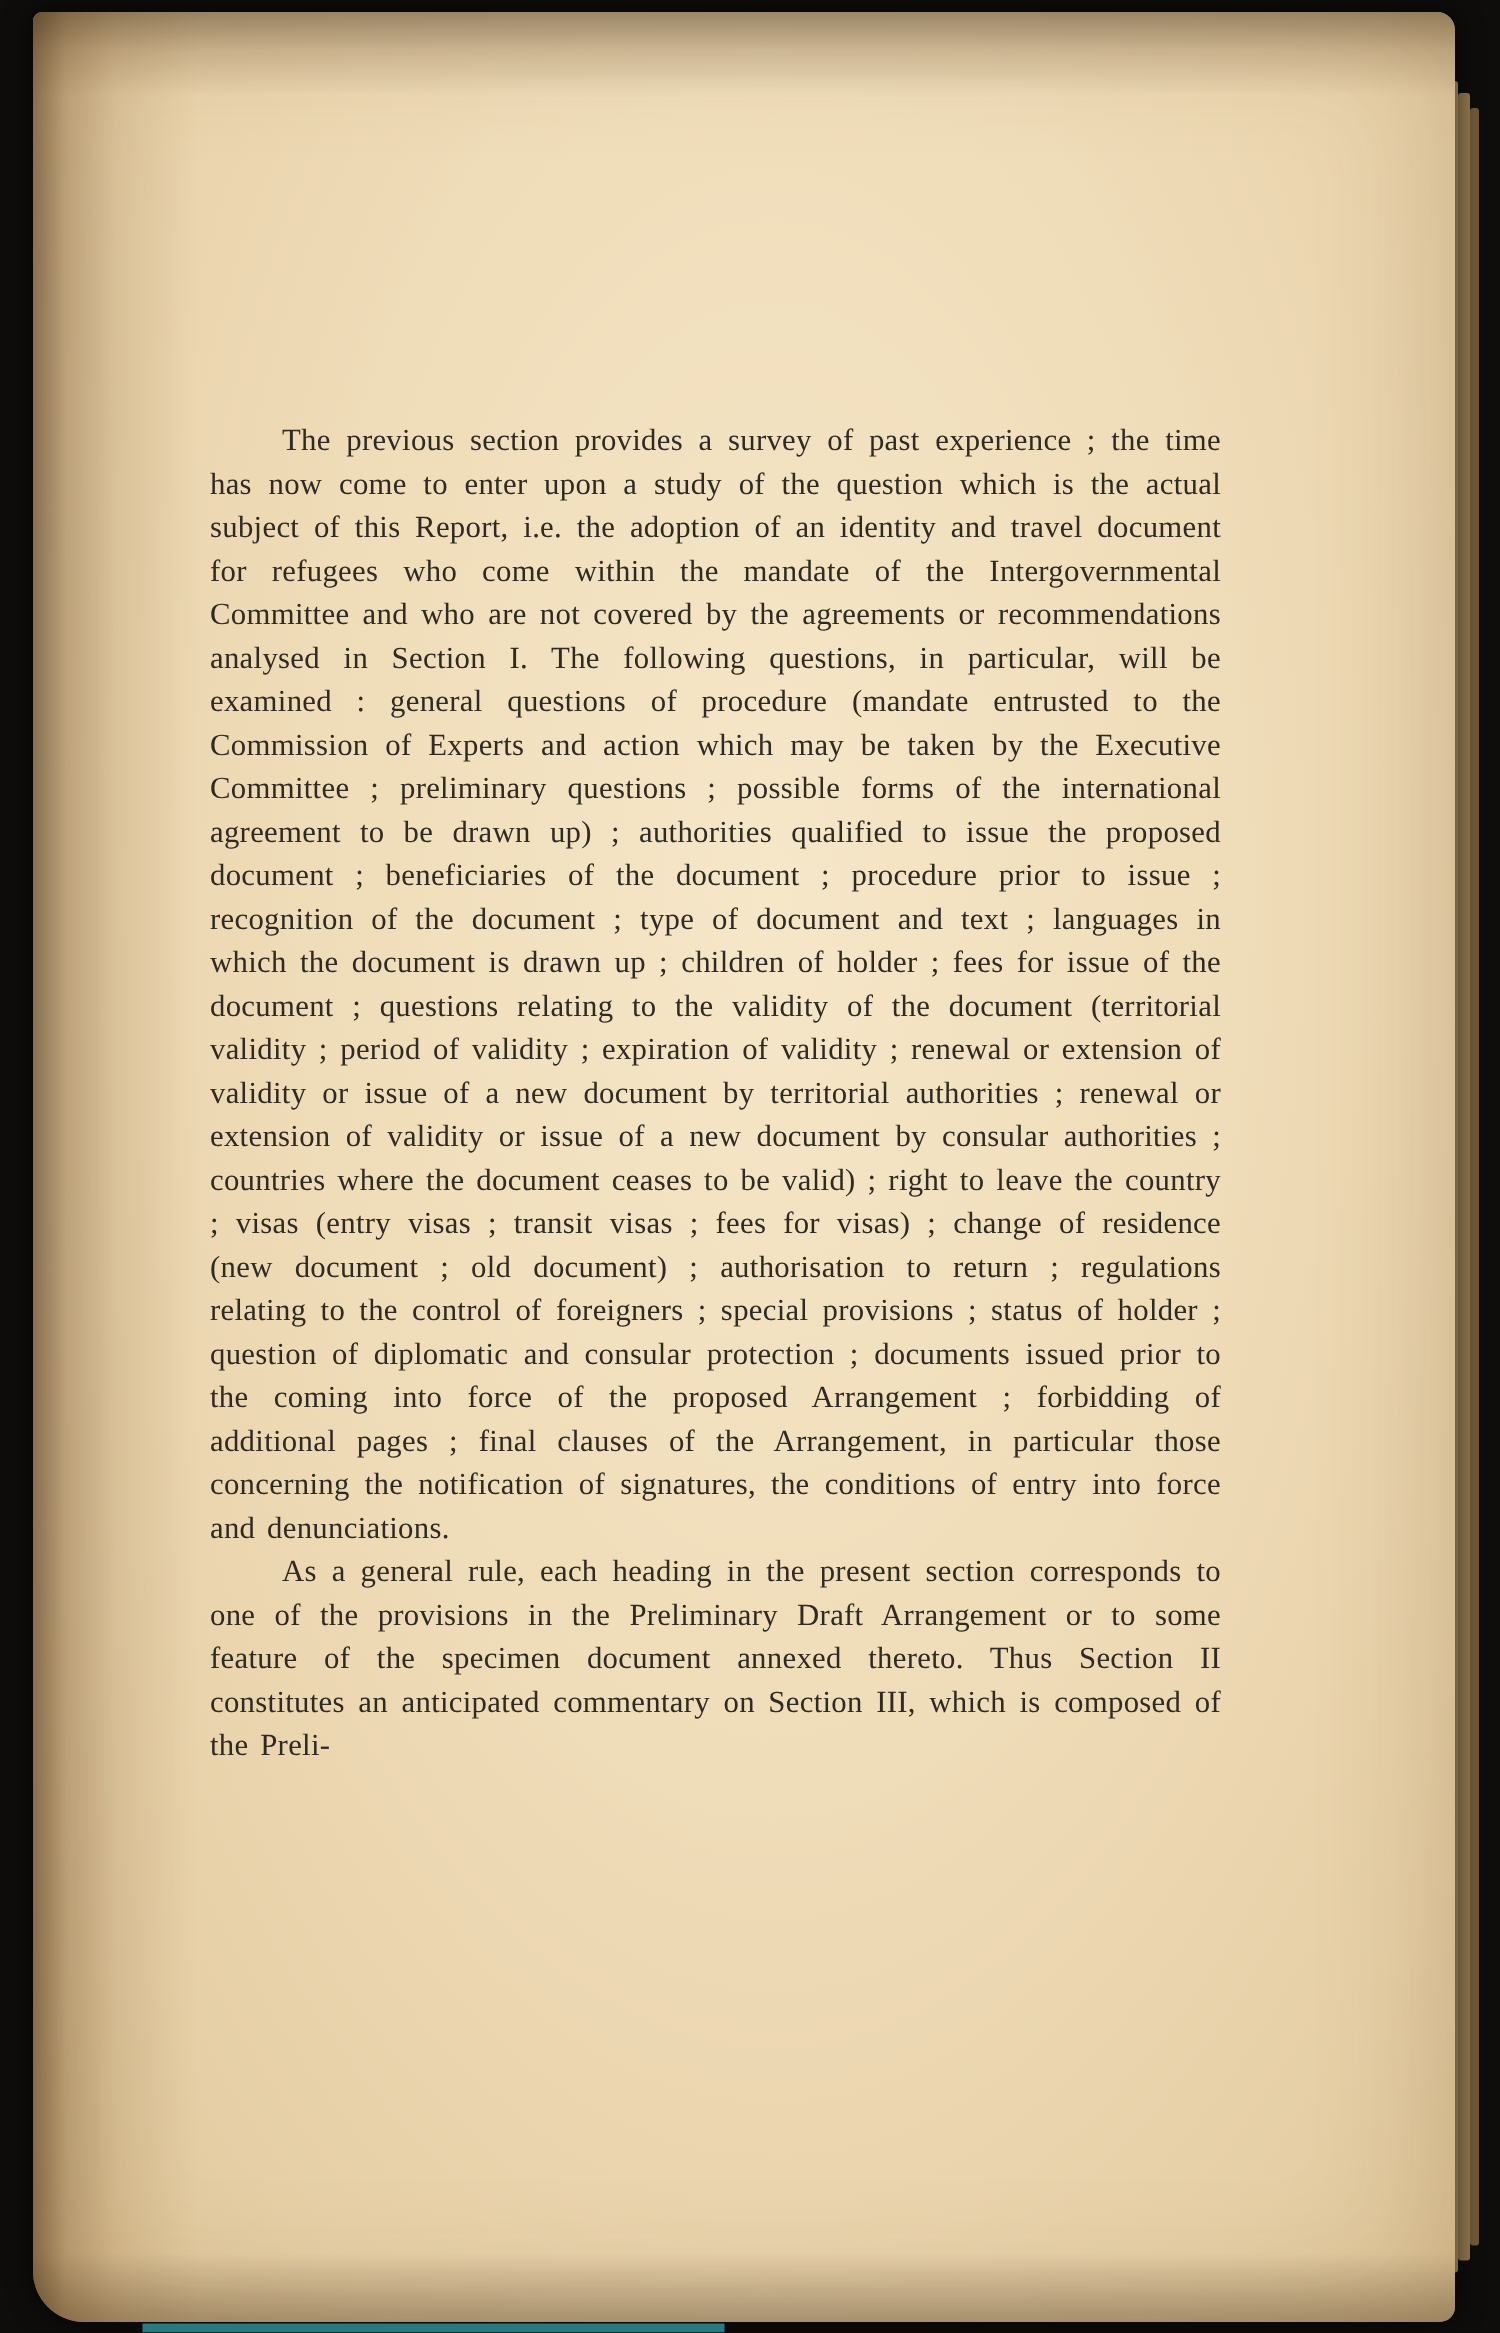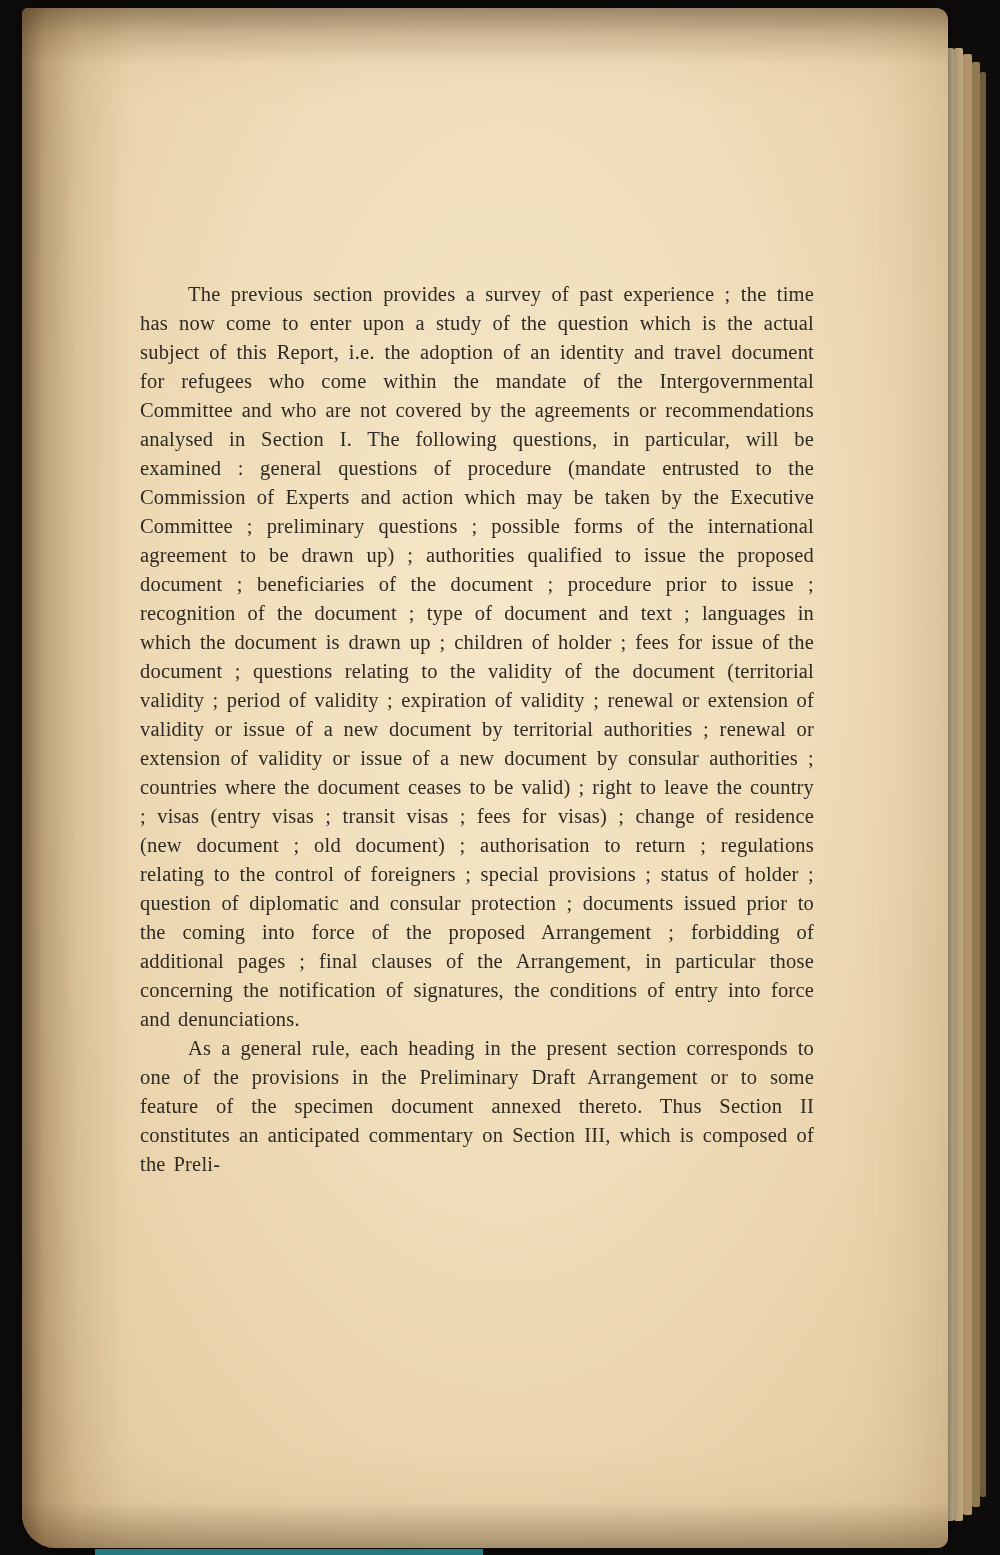--- a/index.html
+++ b/index.html
@@ -36,20 +36,21 @@
     left: 22px;
     top: 8px;
     width: 926px;
     height: 1540px;
     border-radius: 6px 12px 10px 34px;
     background:
       radial-gradient(ellipse at 52% 38%, #f6e7c9 0%, #efdcb8 45%, #e6cfa6 80%, #dcc294 100%);
     box-shadow:
       inset 0 0 90px rgba(120, 80, 40, 0.28),
       0 0 18px rgba(0,0,0,0.7);
+    padding-left: 22px;
   }
 
   
   .gutter-shadow {
     position: absolute;
     left: 0; top: 0; bottom: 0;
     width: 110px;
     border-radius: 6px 0 0 34px;
     background: linear-gradient(to right,
       rgba(70, 45, 18, 0.55) 0%,

